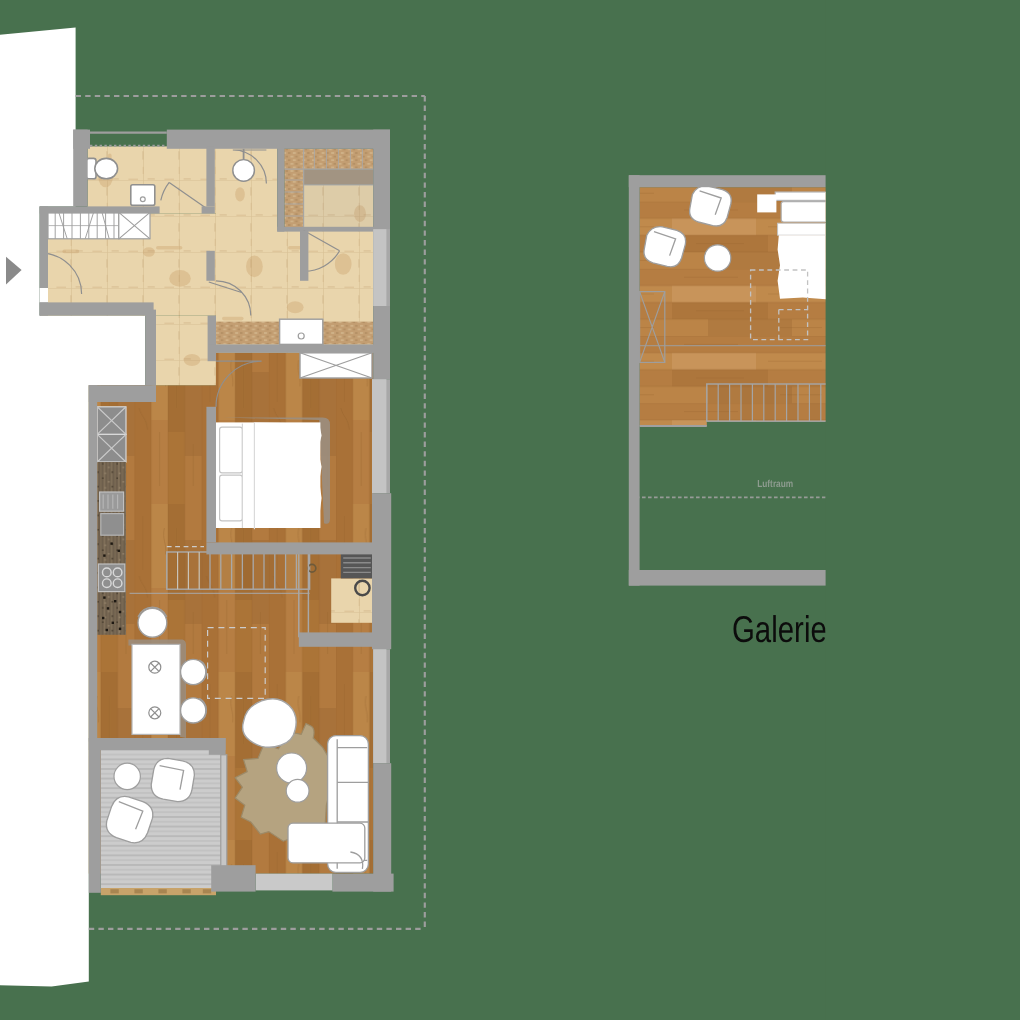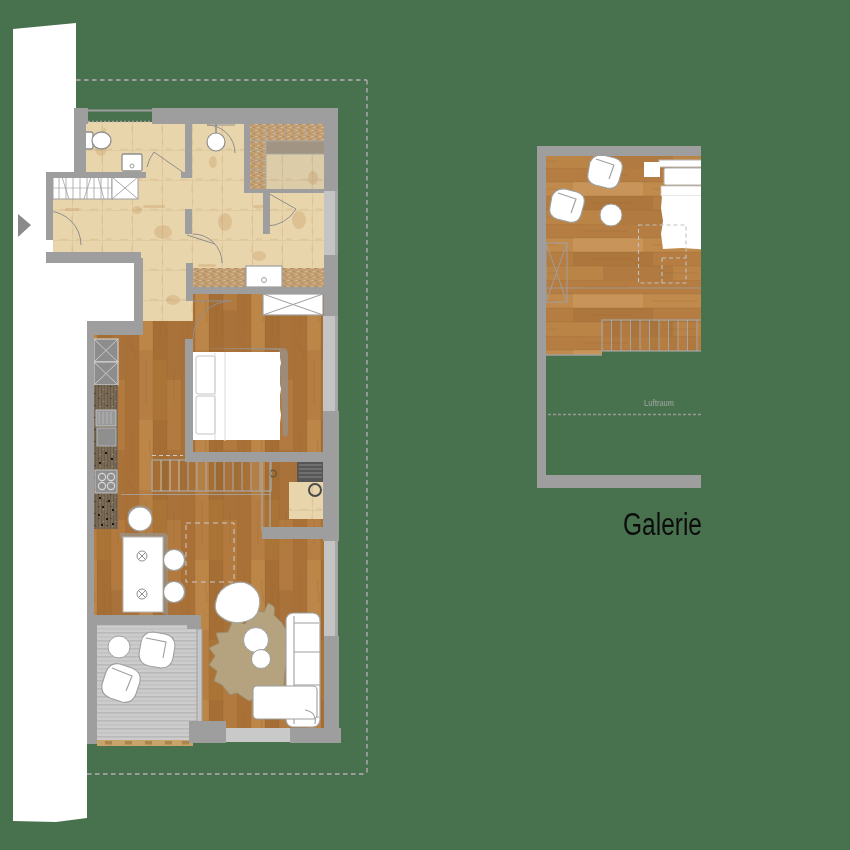--- a/index.html
+++ b/index.html
@@ -1,16 +1,16 @@
 <!DOCTYPE html>
 <html><head>
 <meta charset="utf-8">
 <style>
   html,body{margin:0;padding:0;background:#48714e;}
-  .wrap{width:688px;height:850px;position:relative;overflow:hidden;padding-left:13px;}
+  .wrap{width:688px;height:850px;position:relative;overflow:hidden;}
   svg{display:block;}
   text{font-family:"Liberation Sans", sans-serif;}
 </style>
 </head>
 <body>
 <div class="wrap">
 <svg width="850" height="850" viewBox="0 0 850 850">
 <defs>
   <pattern id="tileP" width="30" height="30" patternUnits="userSpaceOnUse">
     <rect width="30" height="30" fill="#e9d5ac"></rect>

